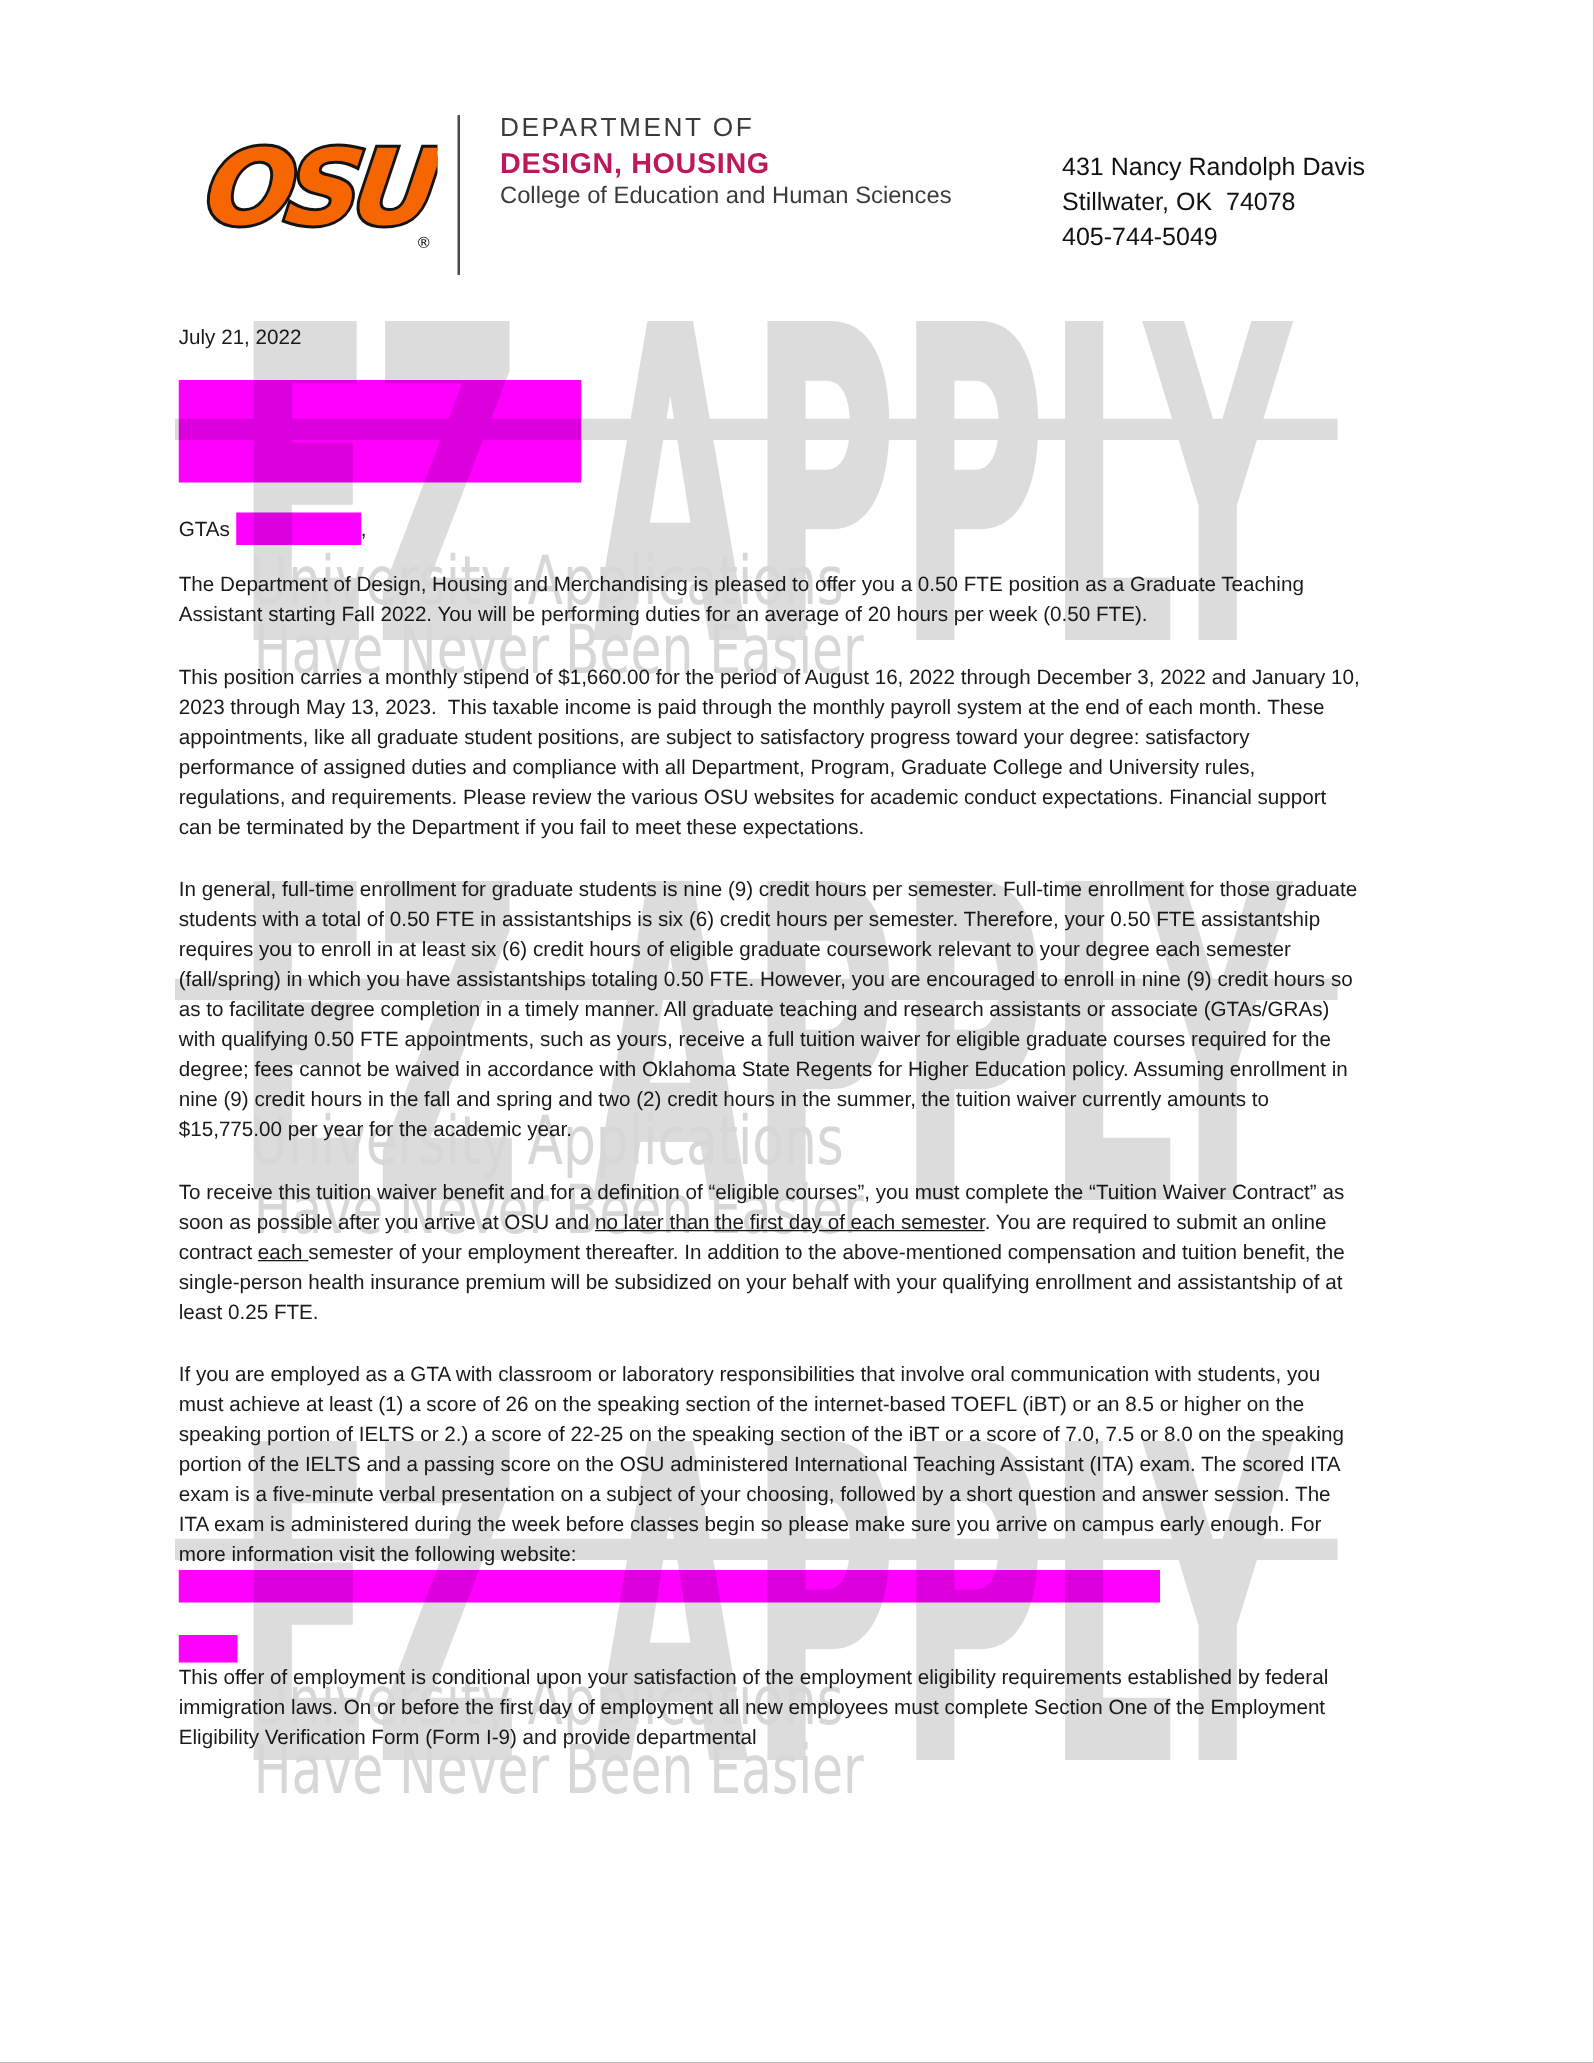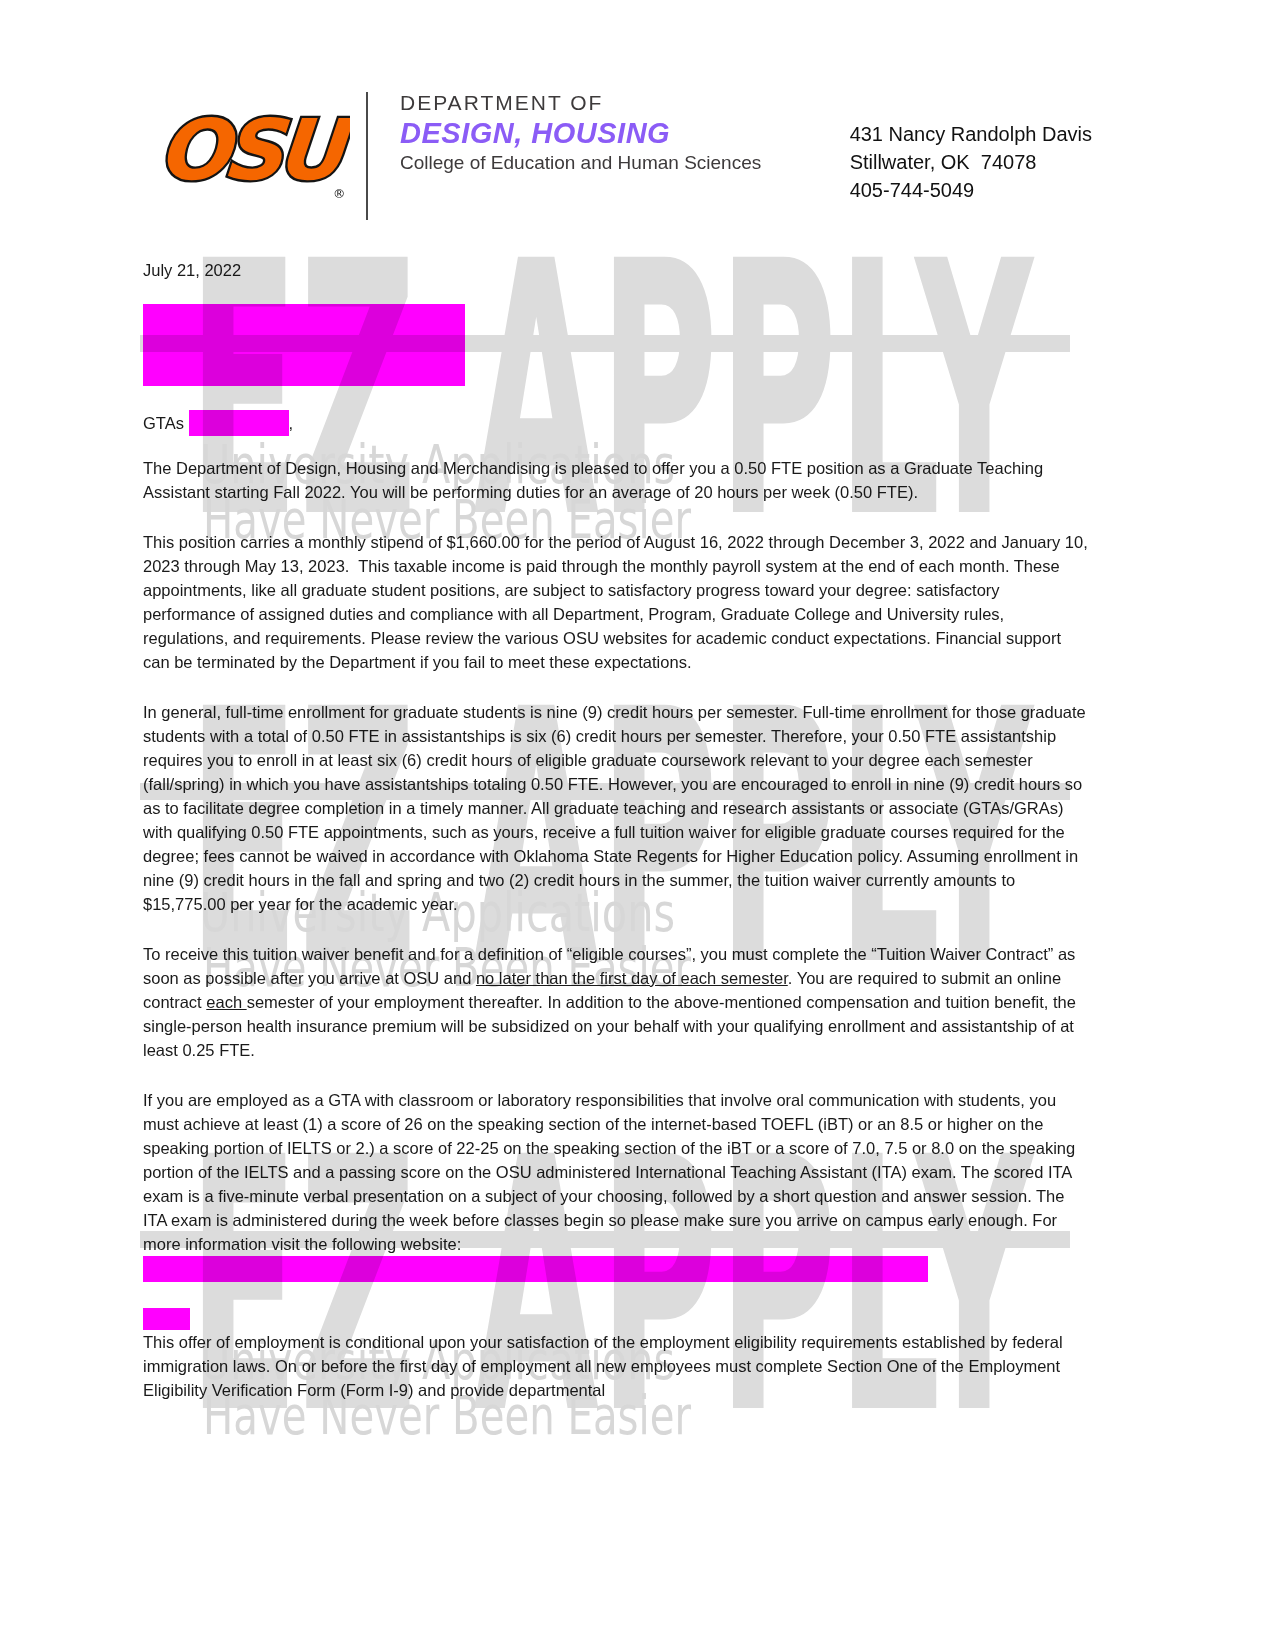--- a/index.html
+++ b/index.html
@@ -10,21 +10,21 @@
     background:#ffffff;
     font-family:"Liberation Sans",sans-serif;
     color:#1a1a1a;
     overflow:hidden;
   }
   
   .logo{position:absolute;left:160px;top:96px;}
   .header-divider{position:absolute;left:366px;top:92px;width:2px;height:128px;background:#4a4a4a;}
   .dept{position:absolute;left:400px;top:92px;line-height:1.05;}
   .dept-line1{font-size:21px;letter-spacing:2px;color:#3d3a3b;font-weight:500;margin-bottom:4px;}
-  .dept-line2,.dept-line3{font-size:29px;font-weight:bold;color:#8b5cf6;letter-spacing:.5px;font-style:italic;}
+  .dept-line2,.dept-line3{font-size:23px;font-weight:bold;color:#be185d;letter-spacing:.5px;}
   .dept-college{font-size:19px;color:#3d3a3b;margin-top:5px;}
   .addr{position:absolute;right:183px;top:120px;text-align:left;font-size:20px;line-height:28px;color:#111;}
   
   .content{position:absolute;left:143px;top:258px;width:947px;font-size:16.5px;line-height:24px;}
   .content p{margin:0 0 26px 0;}
   .date{margin-bottom:22px;}
   .u{text-decoration:underline;}
   .redaction{background:var(--redact,#ff00ff);}
   .redaction.inline{display:inline-block;vertical-align:-7px;}
   .redaction.block{display:block;}

